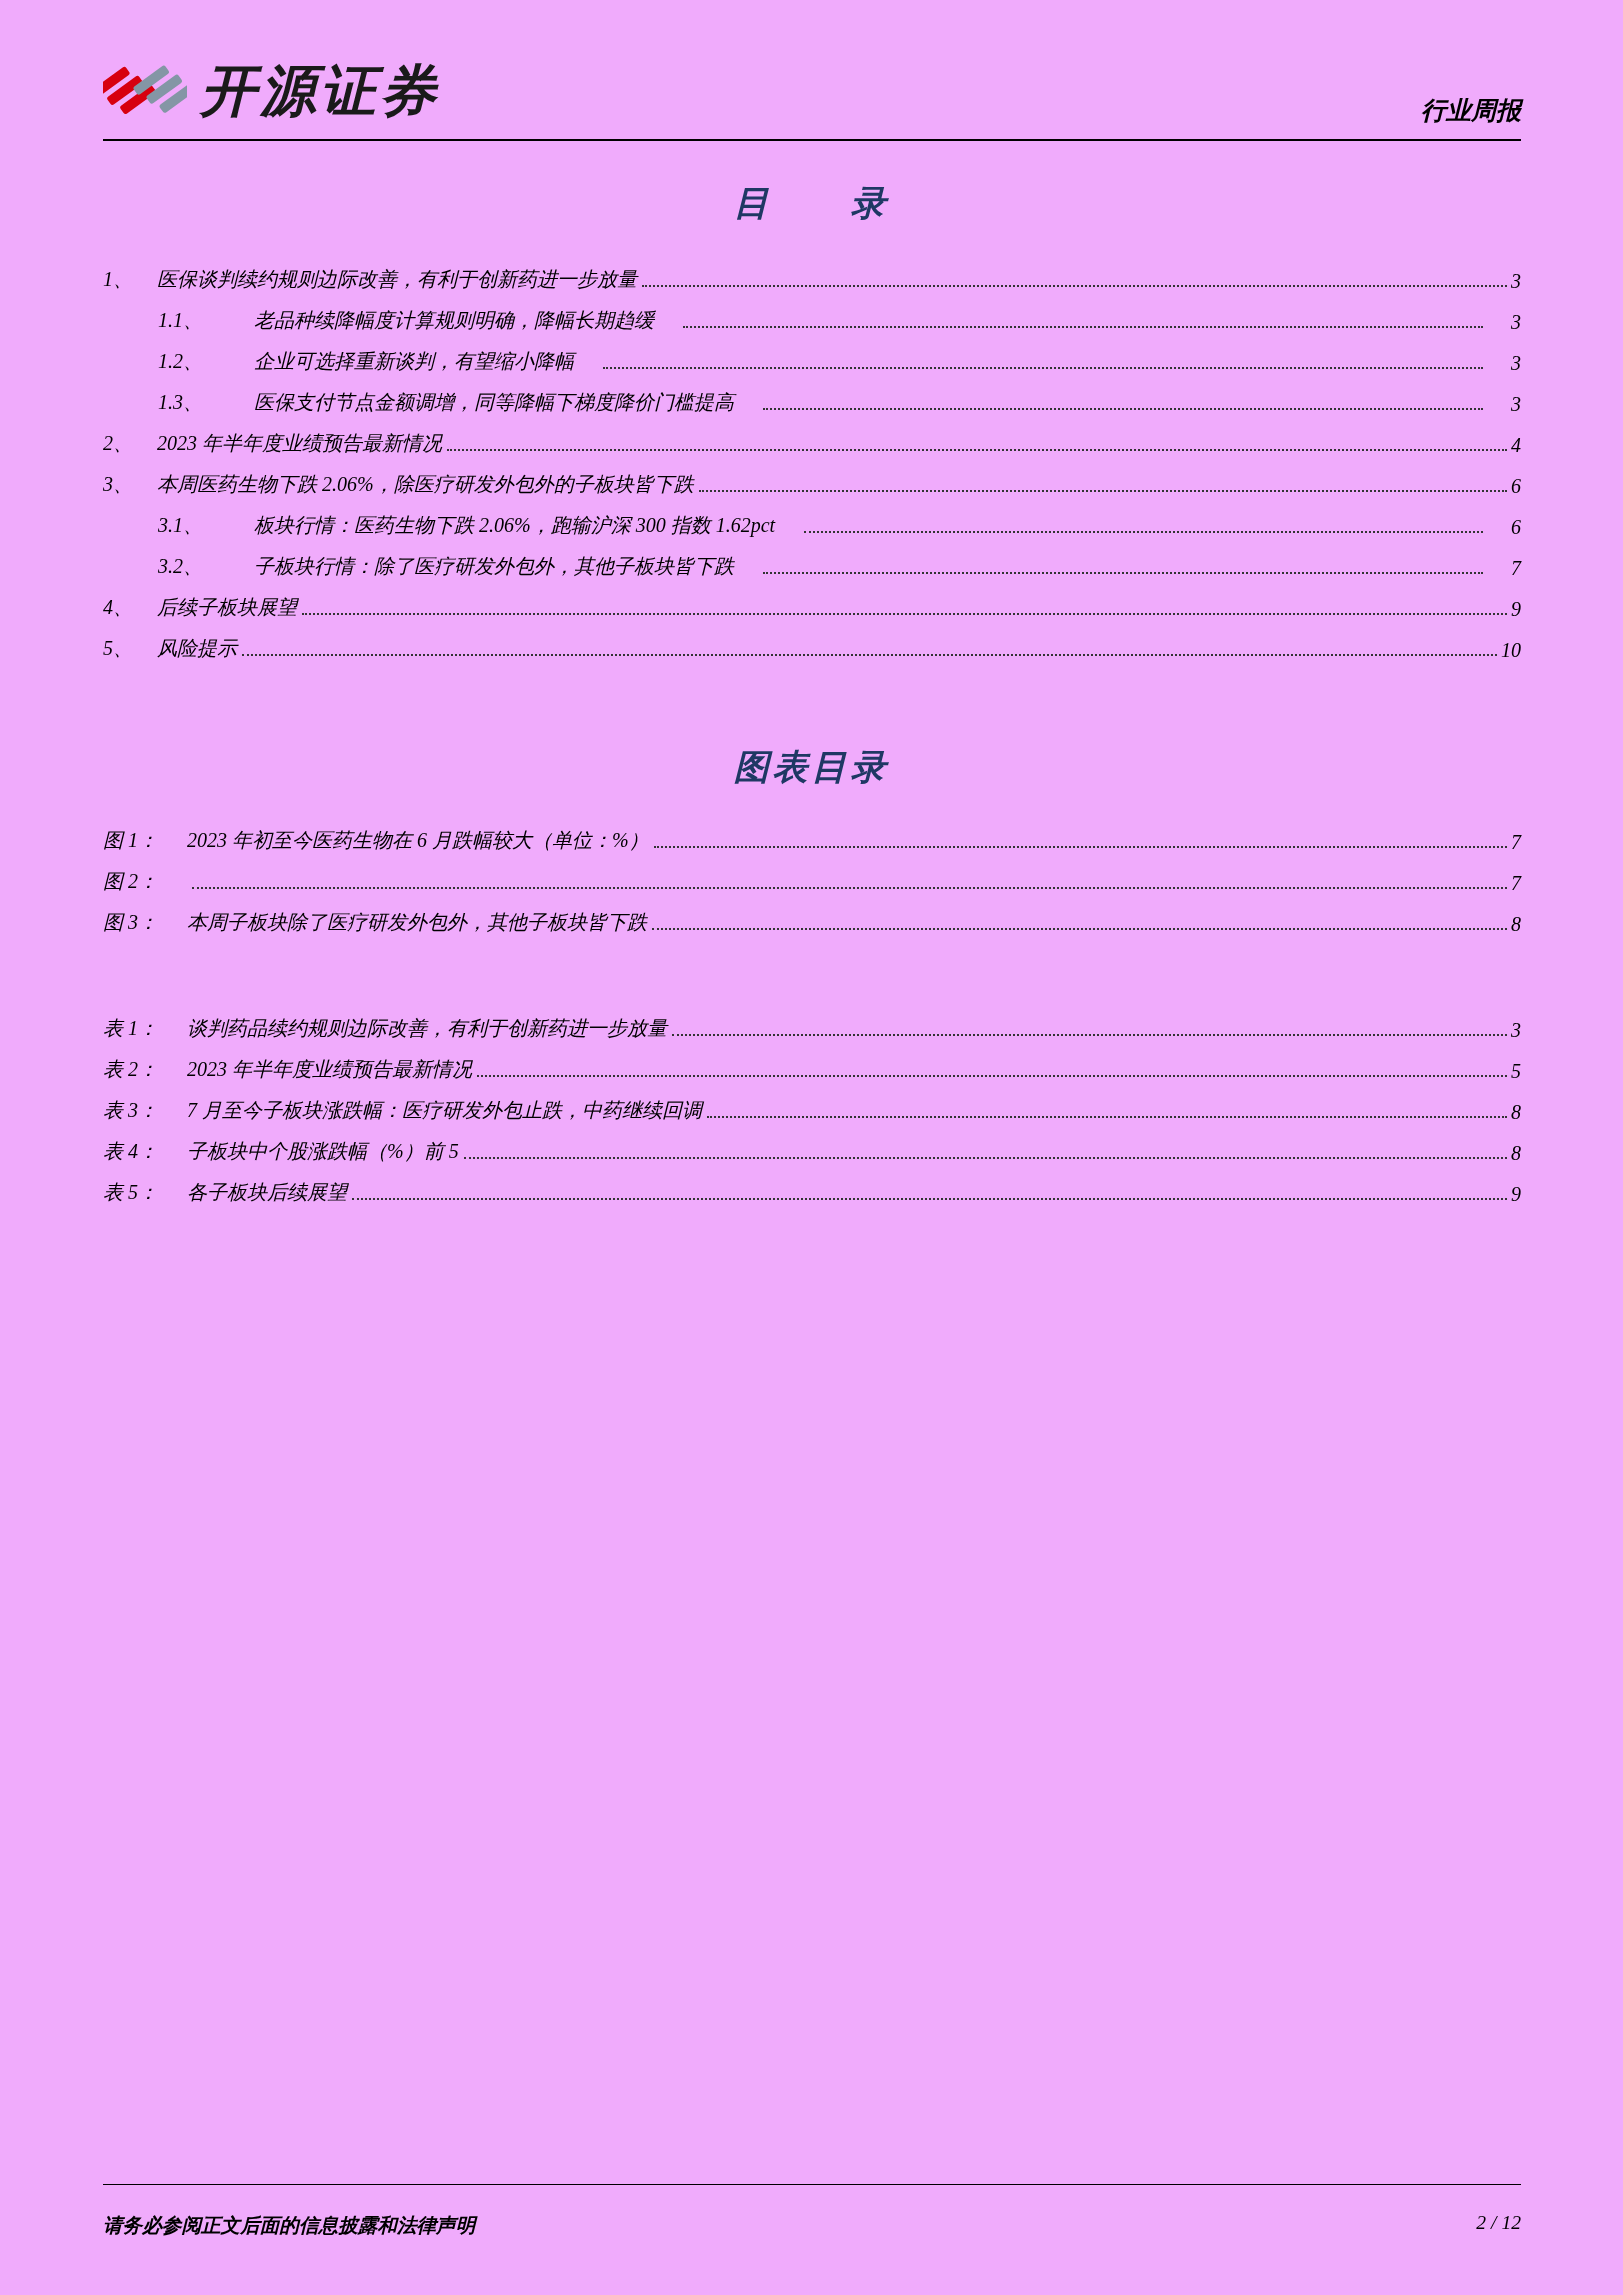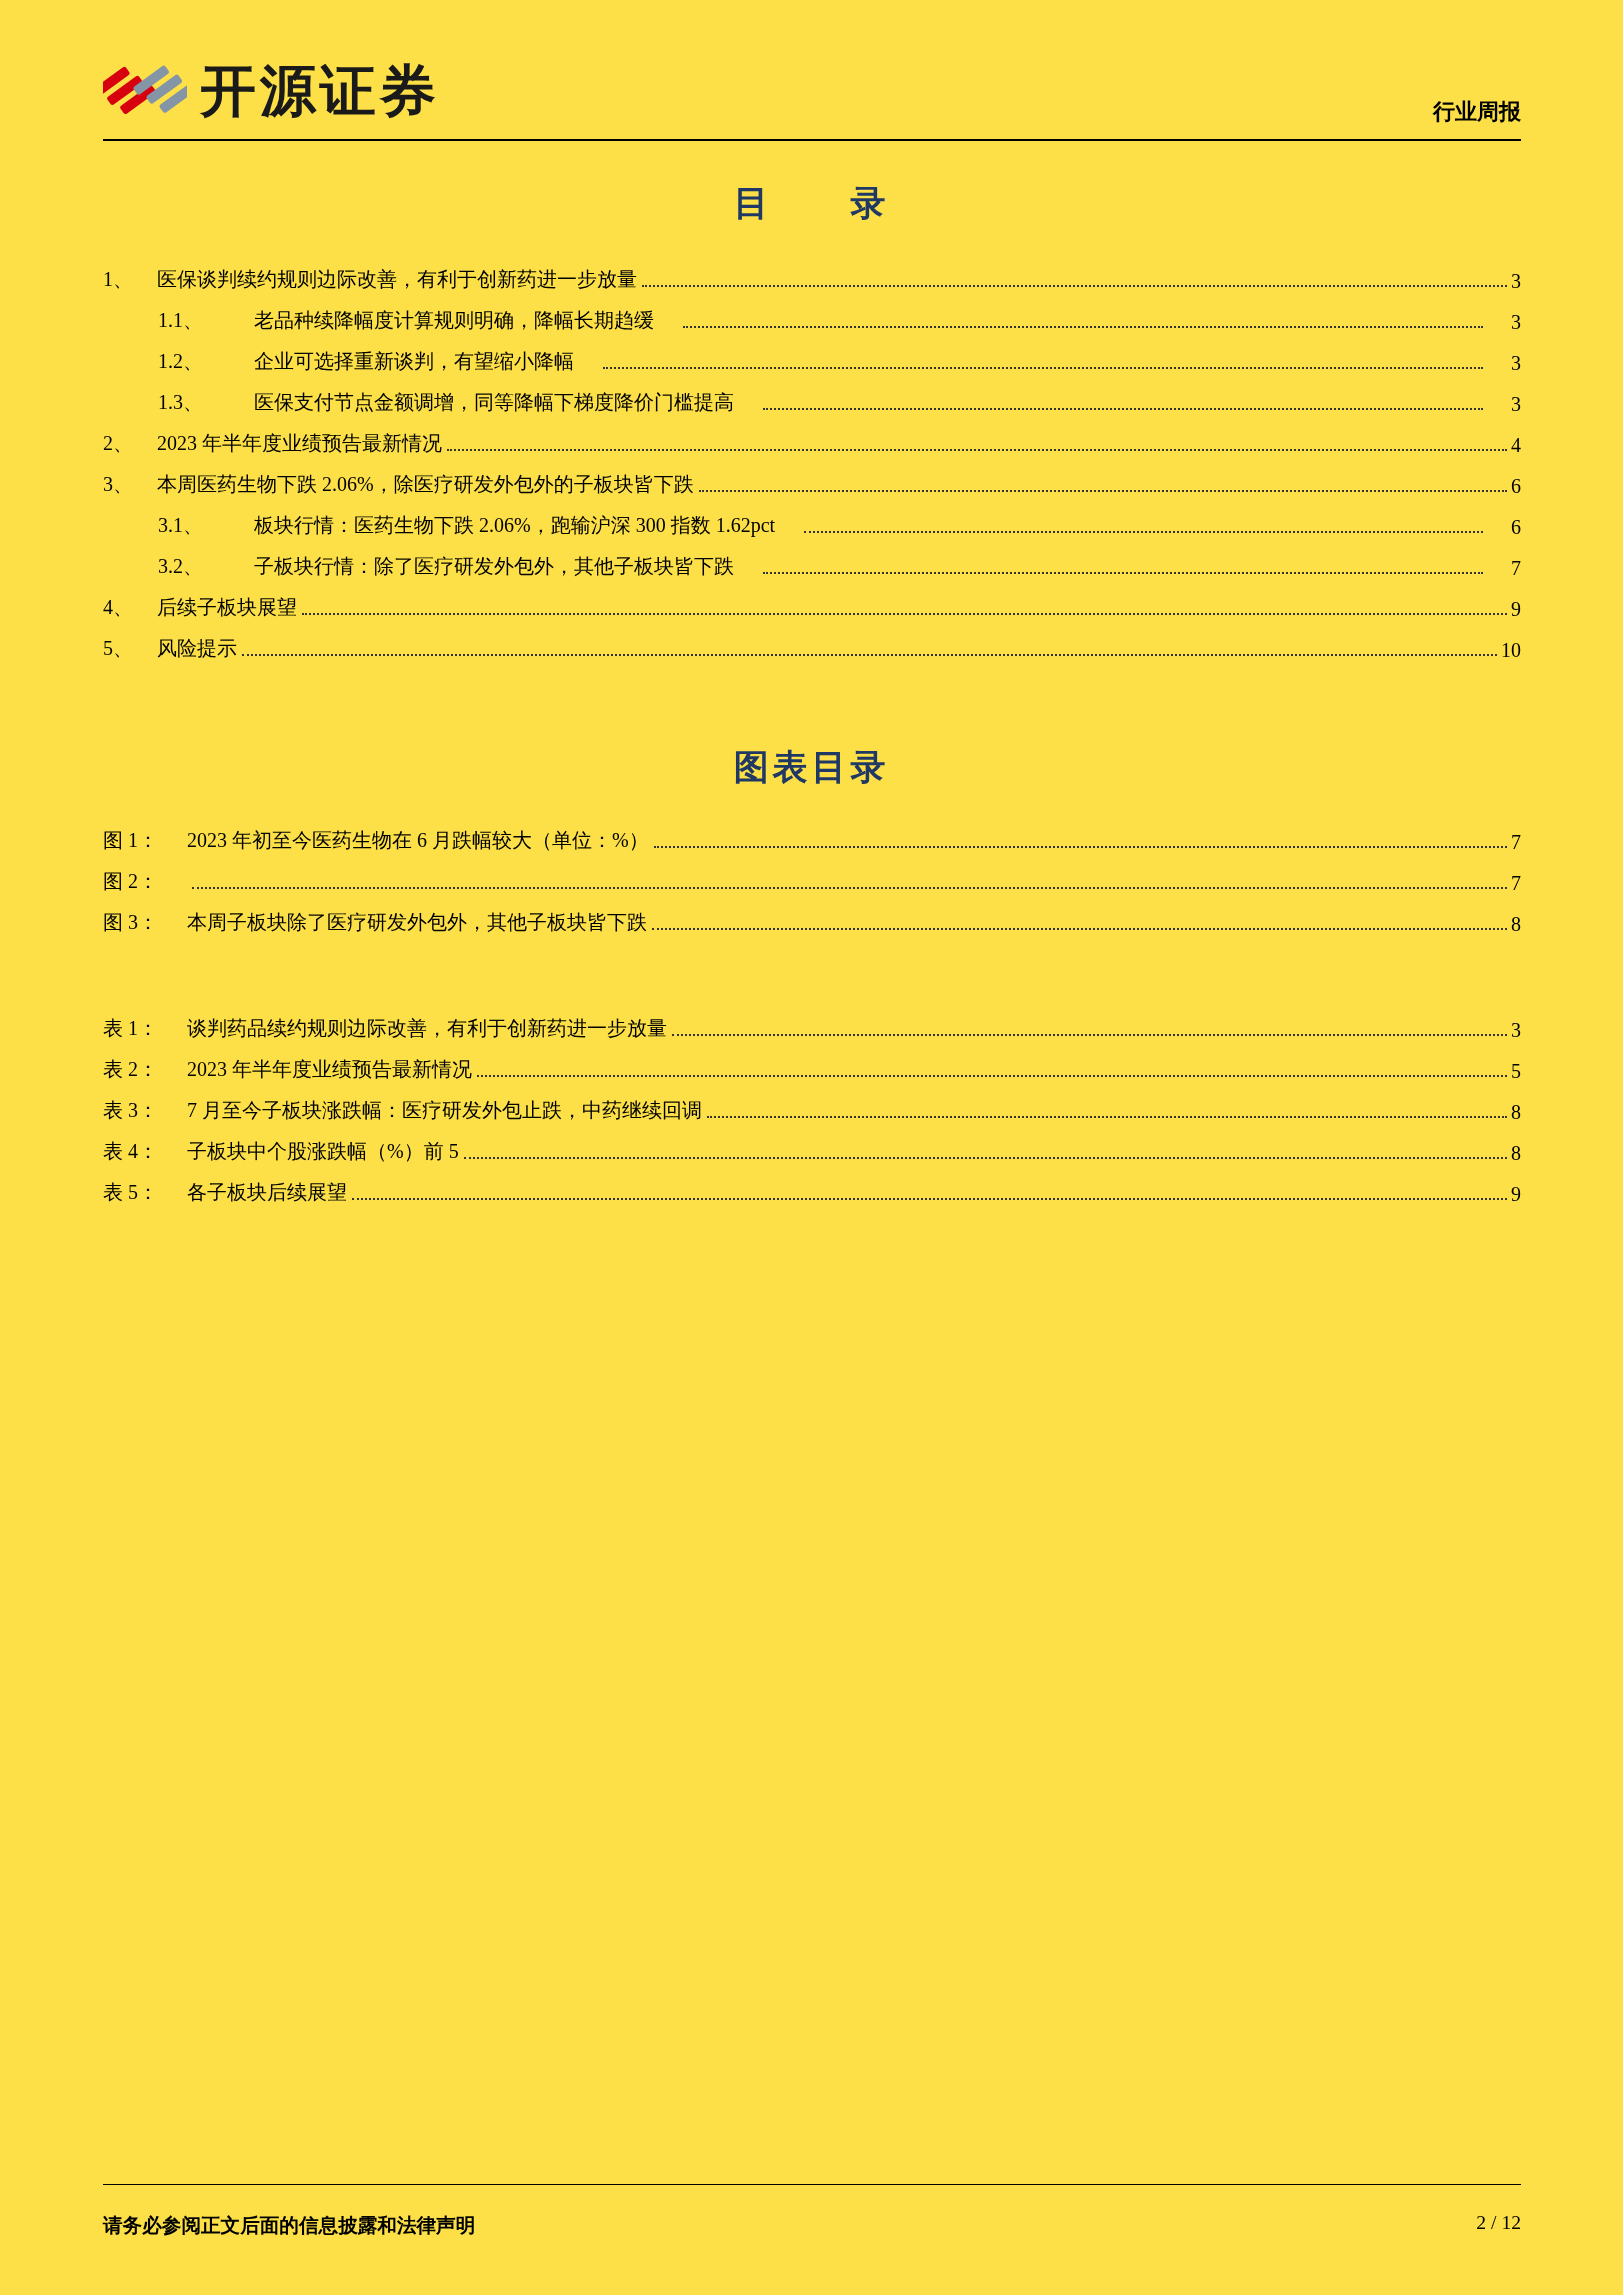--- a/index.html
+++ b/index.html
@@ -1,33 +1,34 @@
 <!DOCTYPE html>
 <html style="font-size:10.5px"><head>
 <meta charset="utf-8">
 <style>
   * { margin:0; padding:0; box-sizing:border-box; }
   html,body { background:#ffffff; }
   .page {
     width:1623px; height:2295px; position:relative;
-    background:#fde047; color:#000;
+    background:#f0abfc; color:#000;
     font-family:"Liberation Serif", serif;
     overflow:hidden;
+    font-style:italic;
   }
   
   .header {
     display:flex; justify-content:space-between; align-items:flex-end;
     padding:54px 102px 5.2px 103px;
   }
   .brand { display:flex; align-items:center; gap:13px; }
   .brand-name {
     font-family:"Liberation Sans", sans-serif;
     font-size:56px; font-weight:900; letter-spacing:3.9px; color:#1a1a1a;
   }
-  .report-type { font-size:22px; font-weight:700; padding-bottom:2.6px; }
+  .report-type { font-size:25px; font-weight:700; padding-bottom:2.6px; }
   .header-rule { border:none; border-top:2px solid #000; margin:3.9px 102px 0 103px; }
   
   .toc-title {
     text-align:center; color:#1f3864; font-size:35px; font-weight:700;
     letter-spacing:3.9px; margin-top:39px;
   }
   .toc-title.second { margin-top:82px; }
   .toc-list { margin:25px 102px 0 103px; }
   .toc-list.tight { margin-top:22px; }
   .toc-list.tables { margin-top:65px; }

